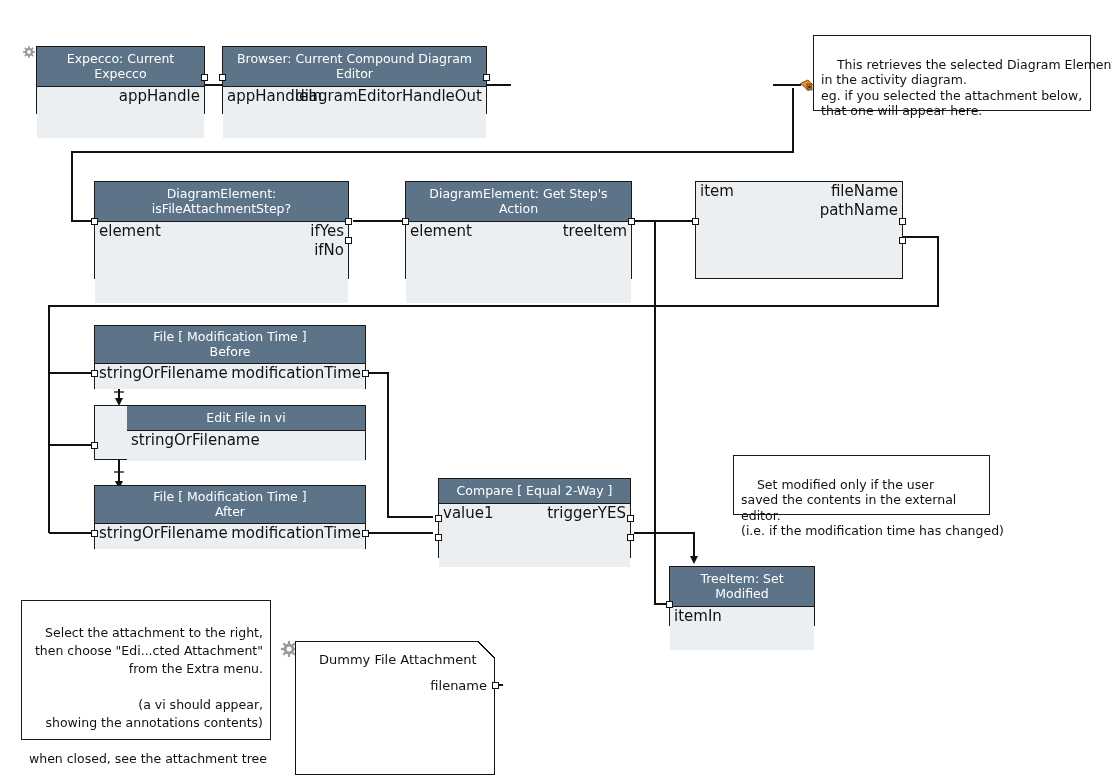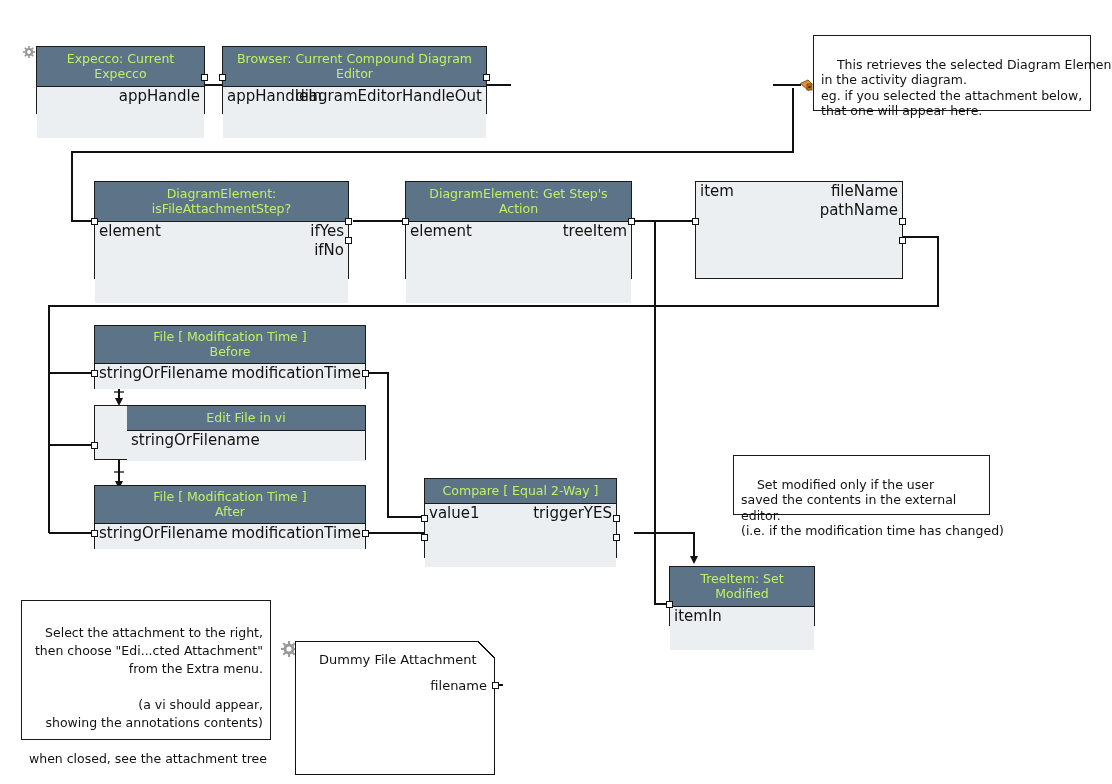--- a/index.html
+++ b/index.html
@@ -3,21 +3,21 @@
 <meta charset="utf-8">
 <style>
   html,body{margin:0;padding:0;background:#ffffff;}
   body{width:1112px;height:784px;position:relative;overflow:hidden;
        font-family:"DejaVu Sans","Liberation Sans",sans-serif;}
   #canvas{position:absolute;left:0;top:0;width:1112px;height:784px;}
   svg.wires{position:absolute;left:0;top:0;width:1112px;height:784px;pointer-events:none;}
 
   
   .node{position:absolute;border:1px solid #1a1a1a;background:#eceff1;box-sizing:border-box;}
-  .node .hdr{background:#5d7387;color:#bef264;font-size:12.5px;line-height:15px;
+  .node .hdr{background:#5d7387;color:#ffffff;font-size:12.5px;line-height:15px;
              text-align:center;padding:4px 6px 5px 6px;box-sizing:border-box;
              border-bottom:1px solid #1a1a1a;}
   .node .hdr.two{padding:3px 6px 4px 6px;}
   .node .body{position:relative;background:#eceff1;}
   .port-row{position:relative;height:19px;font-size:15px;color:#111;line-height:19px;}
   .port-row .in{position:absolute;left:4px;top:0;white-space:nowrap;}
   .port-row .out{position:absolute;right:4px;top:0;white-space:nowrap;}
 
   
   .psq{position:absolute;width:7px;height:7px;background:#ffffff;border:1px solid #111;
@@ -210,21 +210,21 @@
     <div class="body" style="height:25px;">
       <div class="port-row">
         <span class="in">stringOrFilename</span>
         <span class="out">modificationTime</span>
       </div>
     </div>
     <div class="psq" style="left:-4px;top:44px;"></div>
     <div class="psq" style="right:-4px;top:44px;"></div>
   </div>
 
-  <div class="node" style="left:424px;top:478px;width:193px;height:80px;">
+  <div class="node" style="left:438px;top:478px;width:193px;height:80px;">
     <div class="hdr">Compare [ Equal 2-Way ]</div>
     <div class="body" style="height:63px;">
       <div class="port-row">
         <span class="in">value1</span>
         <span class="out">triggerYES</span>
       </div>
     </div>
     <div class="psq" style="left:-4px;top:36px;"></div>
     <div class="psq" style="left:-4px;top:55px;"></div>
     <div class="psq" style="right:-4px;top:36px;"></div>

